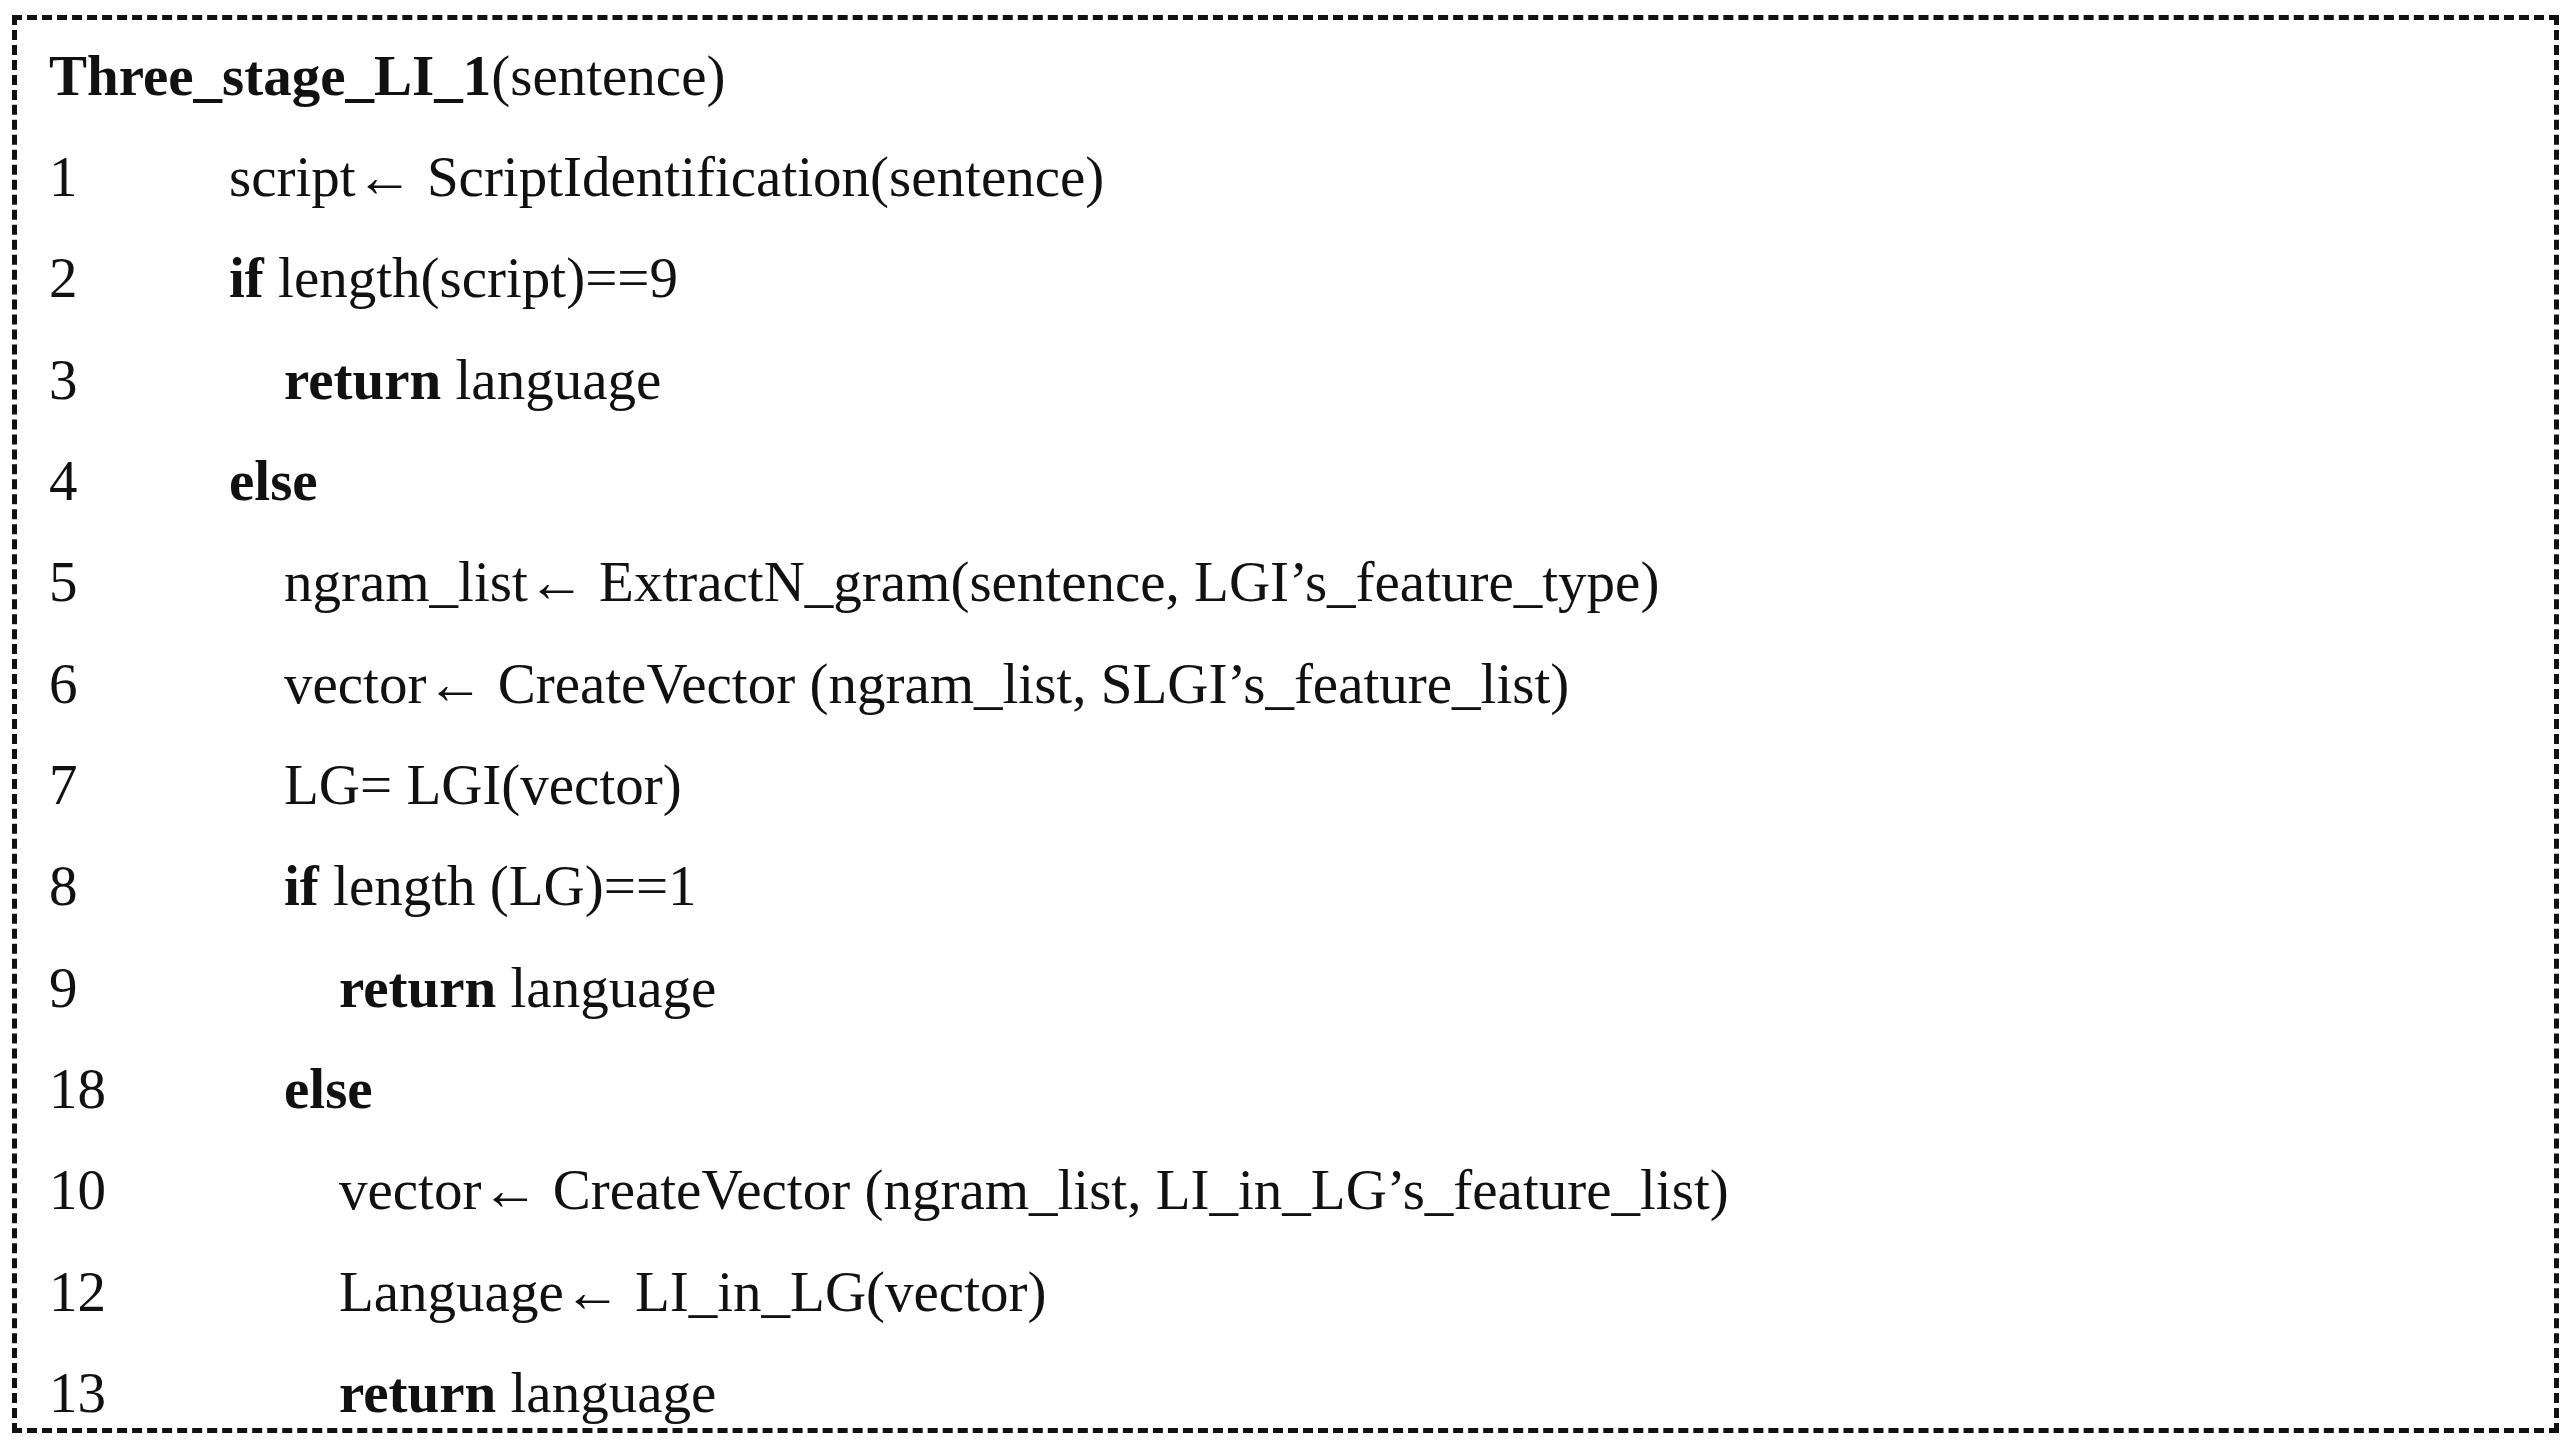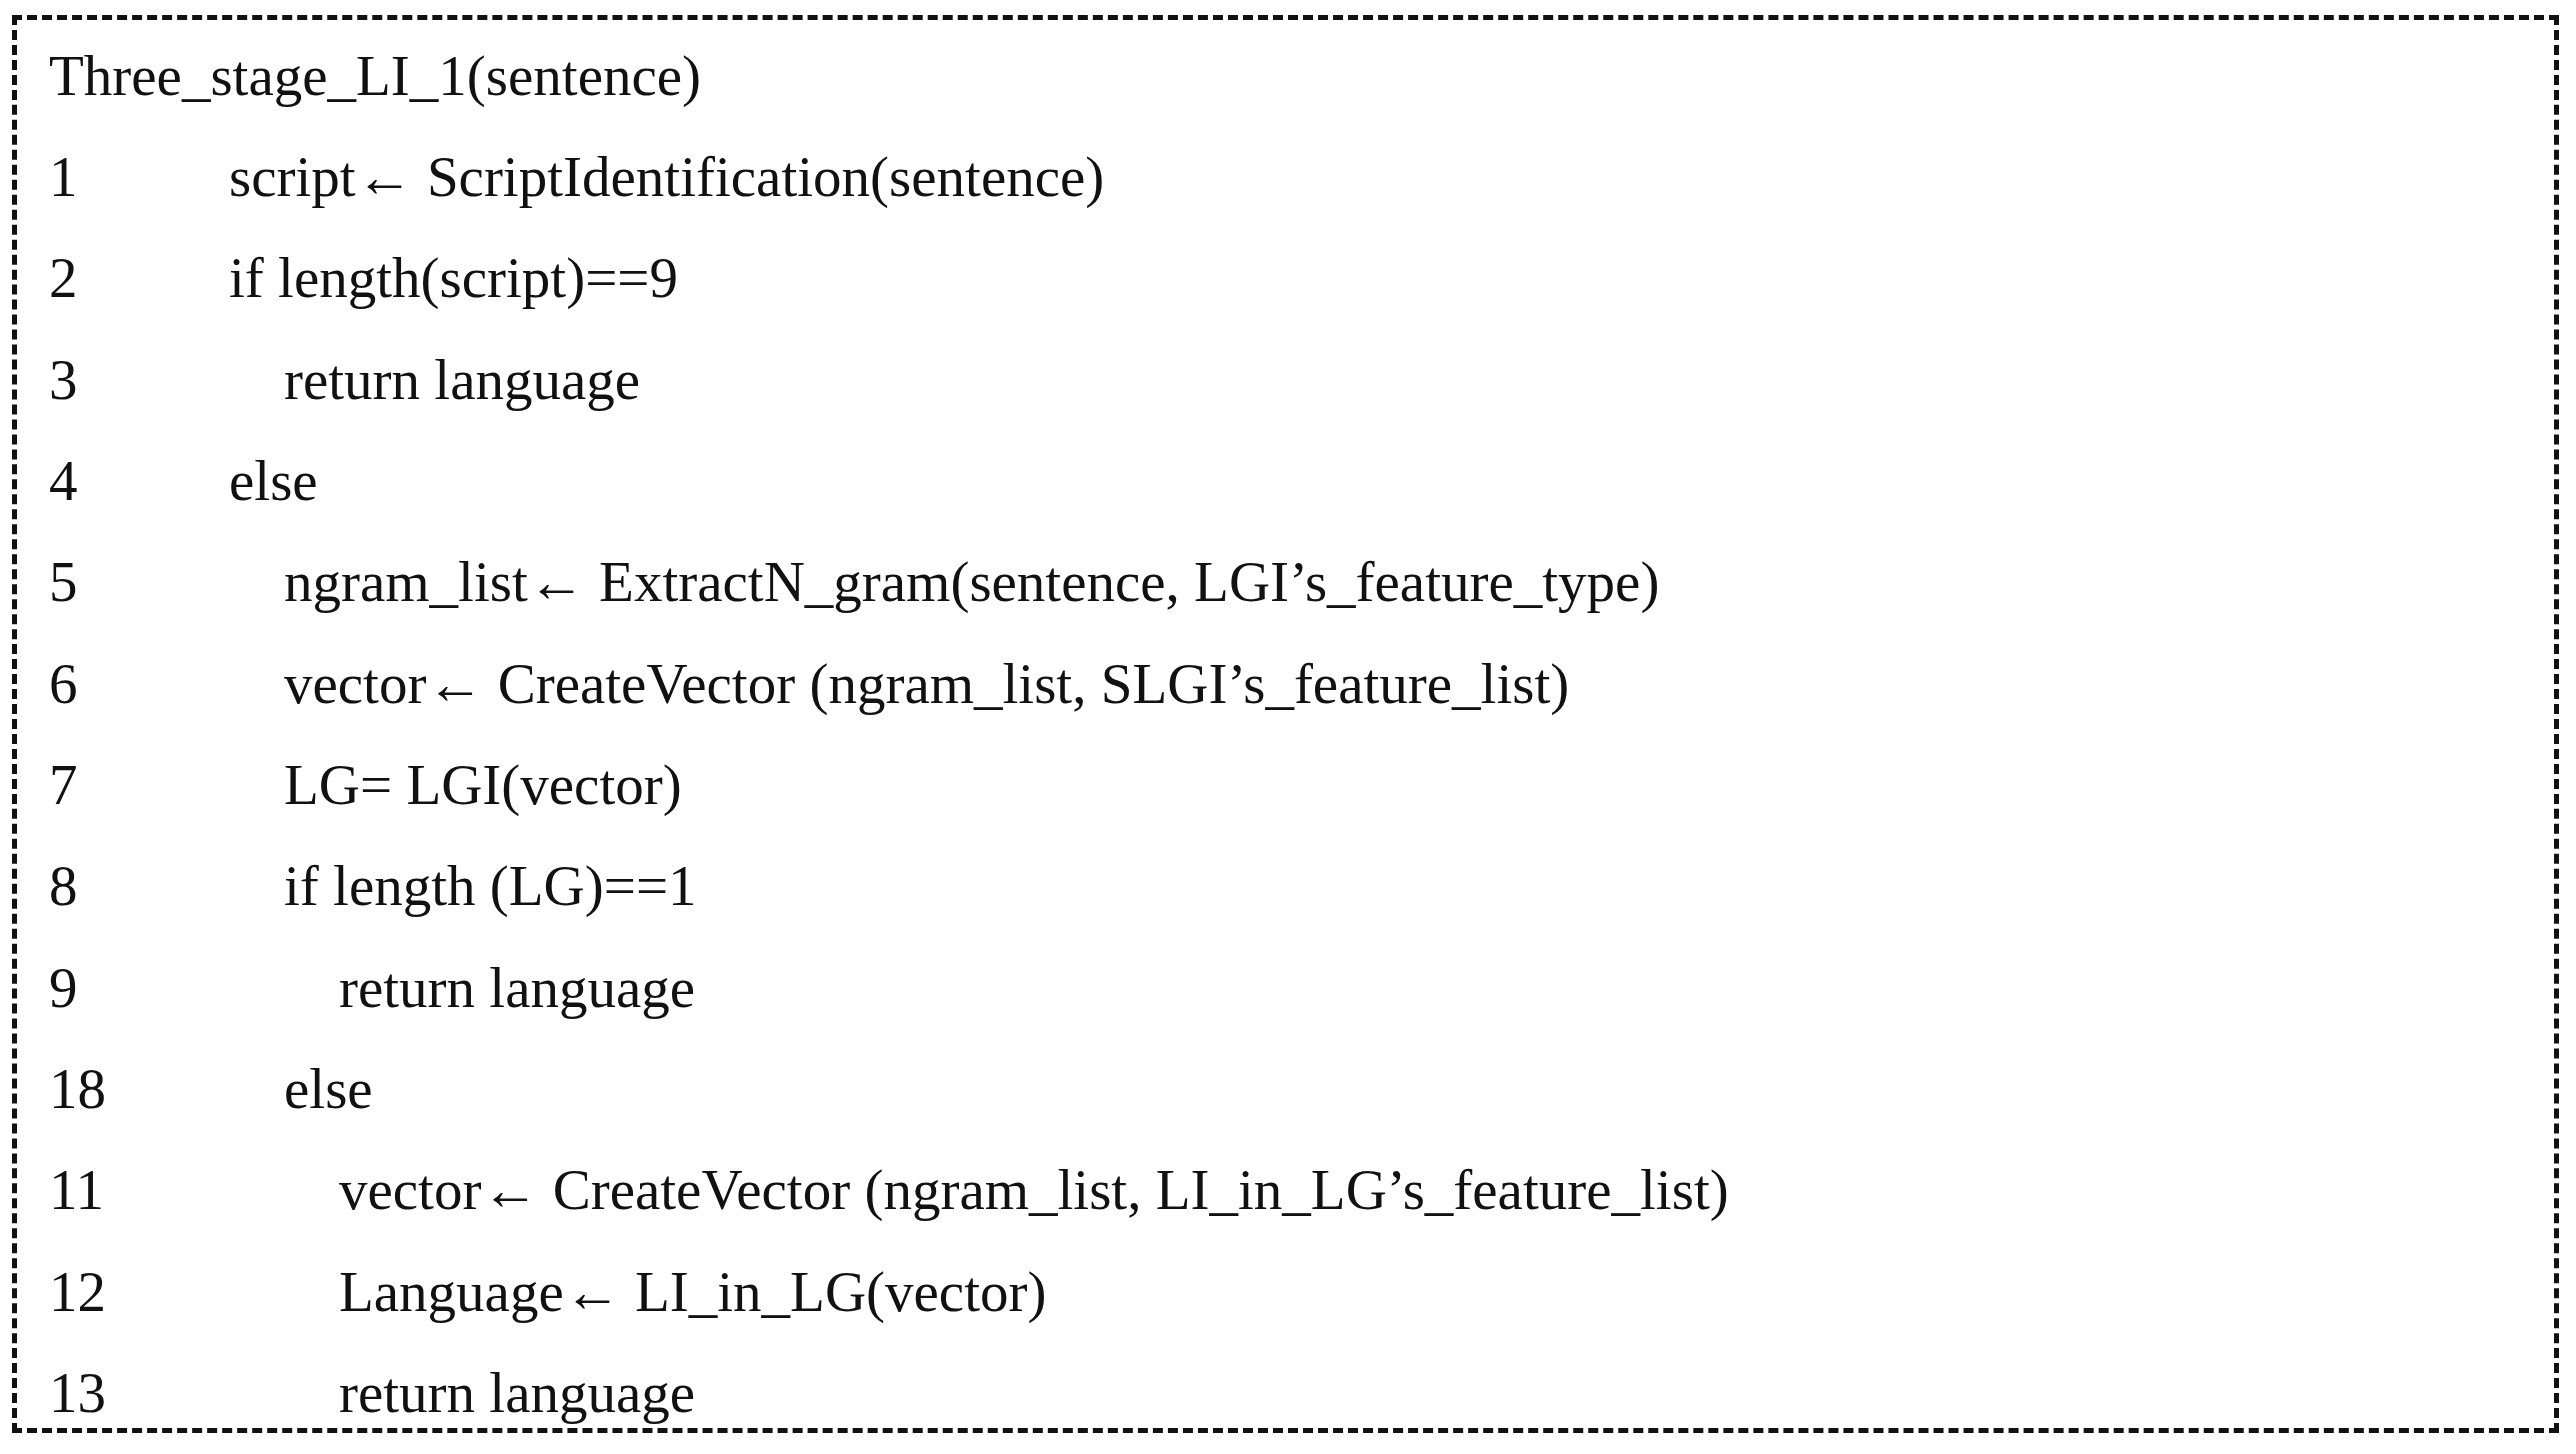--- a/index.html
+++ b/index.html
@@ -6,38 +6,38 @@
   body { width: 2576px; height: 1454px; position: relative; overflow: hidden;
          font-family: "Liberation Serif", "DejaVu Serif", serif; color: #111; }
   .frame { position: absolute; left: 11.8px; top: 15px; width: 2547px; height: 1418px;
            border: 5px dashed #111; box-sizing: border-box; }
   .line { position: absolute; left: 0; height: 101px; font-size: 57px; line-height: 101px; white-space: pre; }
   .num { position: absolute; left: 49px; }
   .code { position: absolute; text-align: center; }
   .ind0 { left: 229px; }
   .ind1 { left: 284px; }
   .ind2 { left: 339px; }
-  b { font-weight: normal; }
+  b { font-weight: bold; }
   .title { position: absolute; left: 49px; top: 25px; font-size: 57px; line-height: 101px; white-space: pre; }
 </style>
 </head>
 <body>
 
 <div class="frame"></div>
 
 <div class="title"><b>Three_stage_LI_1</b><span>(sentence)</span></div>
 
 <div id="lines">
     <div class="line" style="top: 126px;"><span class="num">1</span><span class="code ind0"><span>script← ScriptIdentification(sentence)</span></span></div>
     <div class="line" style="top: 227px;"><span class="num">2</span><span class="code ind0"><b>if</b><span> length(script)==9</span></span></div>
     <div class="line" style="top: 329px;"><span class="num">3</span><span class="code ind1"><b>return</b><span> language</span></span></div>
     <div class="line" style="top: 430px;"><span class="num">4</span><span class="code ind0"><b>else</b><span></span></span></div>
     <div class="line" style="top: 531px;"><span class="num">5</span><span class="code ind1"><span>ngram_list← ExtractN_gram(sentence, LGI’s_feature_type)</span></span></div>
     <div class="line" style="top: 633px;"><span class="num">6</span><span class="code ind1"><span>vector← CreateVector (ngram_list, SLGI’s_feature_list)</span></span></div>
     <div class="line" style="top: 734px;"><span class="num">7</span><span class="code ind1"><span>LG= LGI(vector)</span></span></div>
     <div class="line" style="top: 835px;"><span class="num">8</span><span class="code ind1"><b>if</b><span> length (LG)==1</span></span></div>
     <div class="line" style="top: 937px;"><span class="num">9</span><span class="code ind2"><b>return</b><span> language</span></span></div>
     <div class="line" style="top: 1038px;"><span class="num">18</span><span class="code ind1"><b>else</b><span></span></span></div>
-    <div class="line" style="top: 1139px;"><span class="num">11</span><span class="code ind2"><span>vector← CreateVector (ngram_list, LI_in_LG’s_feature_list)</span></span></div>
+    <div class="line" style="top: 1139px;"><span class="num">10</span><span class="code ind2"><span>vector← CreateVector (ngram_list, LI_in_LG’s_feature_list)</span></span></div>
     <div class="line" style="top: 1241px;"><span class="num">12</span><span class="code ind2"><span>Language← LI_in_LG(vector)</span></span></div>
     <div class="line" style="top: 1342px;"><span class="num">13</span><span class="code ind2"><b>return</b><span> language</span></span></div>
   </div>
 
 
 </body></html>

